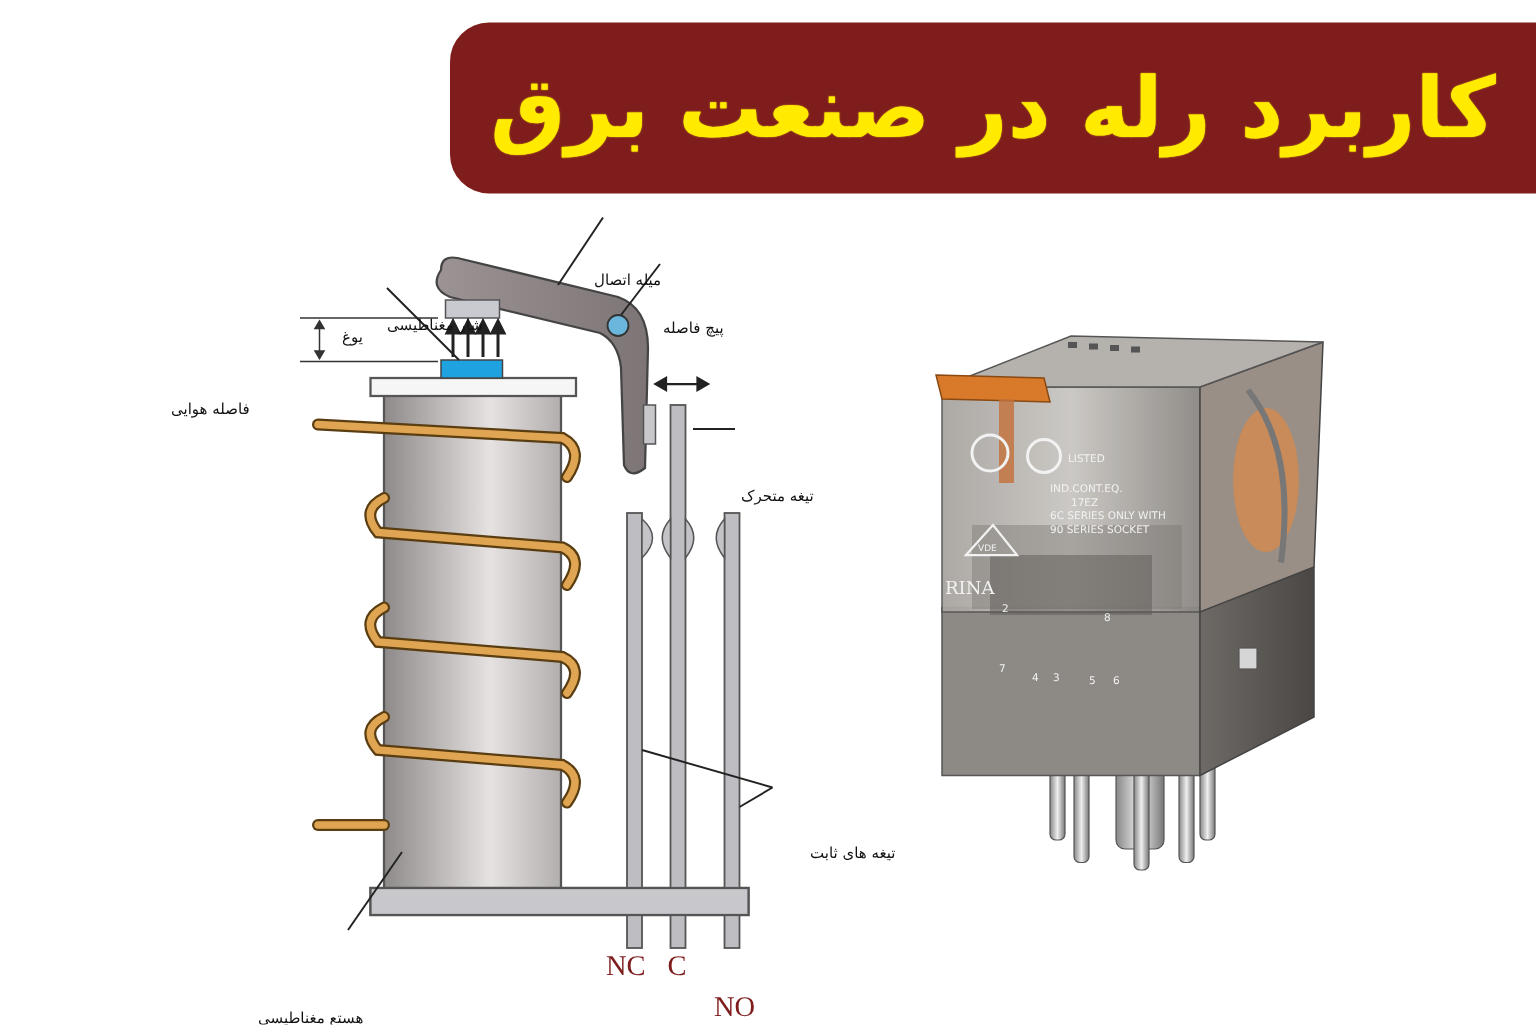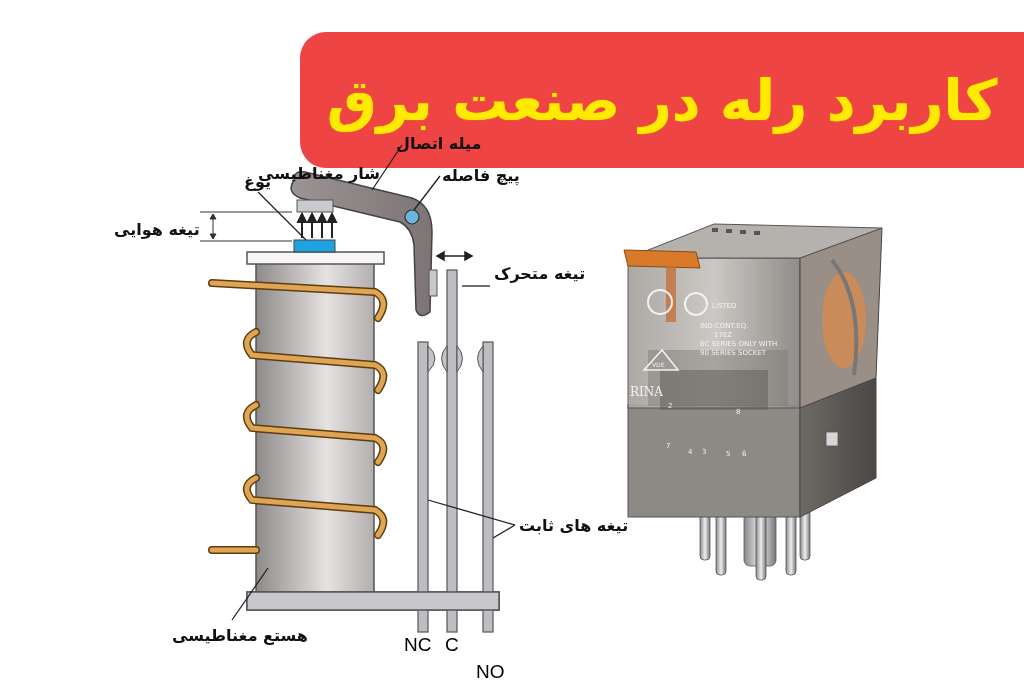--- a/index.html
+++ b/index.html
@@ -2,37 +2,37 @@
 <html><head>
   <meta charset="utf-8">
   <style>
     html, body { margin: 0; padding: 0; }
     body {
       width: 1024px; height: 683px; overflow: hidden;
       background: #ffffff; position: relative;
       font-family: "DejaVu Sans", sans-serif;
     }
     .banner {
-      position: absolute; left: 300px; top: 32px; width: 724px; height: 136px;
-      background: #ef4444; border-radius: 26px 0 0 26px;
+      position: absolute; left: 300px; top: 15px; width: 724px; height: 114px;
+      background: #7f1d1d; border-radius: 26px 0 0 26px;
       display: flex; align-items: center; justify-content: center;
     }
     .banner-title {
       color: #ffea00; font-size: 56px; font-weight: bold; direction: rtl;
       font-family: "DejaVu Sans", sans-serif; letter-spacing: 0;
       text-shadow: 0 0 1px #ffea00;
     }
     .diagram { position: absolute; left: 0; top: 0; width: 640px; height: 683px; }
     .lbl {
-      position: absolute; font-size: 16px; font-weight: bold; color: #111;
-      direction: rtl; white-space: nowrap; font-family: "DejaVu Sans", sans-serif;
+      position: absolute; font-size: 10px; font-weight: normal; color: #111;
+      direction: rtl; white-space: nowrap; font-family: "DejaVu Sans", sans-serif; margin-top: 48px;
     }
     .terminal-lbl {
-      position: absolute; font-size: 19px; color: #000000;
-      font-family: Liberation Sans, sans-serif;
+      position: absolute; font-size: 19px; color: #7f1d1d;
+      font-family: Liberation Serif, serif;
     }
     .photo { position: absolute; left: 604px; top: 200px; width: 300px; height: 420px; }
   </style>
 </head>
 <body>
 
 <div class="banner">
   <span class="banner-title">کاربرد رله در صنعت برق</span>
 </div>
 
@@ -127,25 +127,25 @@
       <line x1="258" y1="192" x2="306" y2="240"></line>
       <line x1="462" y1="286" x2="490" y2="286"></line>
       <line x1="428" y1="500" x2="515" y2="525"></line>
       <line x1="493" y1="538" x2="515" y2="525"></line>
       <line x1="268" y1="568" x2="232" y2="620"></line>
     </g>
   </svg>
 
   <span class="lbl" style="left:396px; top:134px;">میله اتصال</span>
   <span class="lbl" style="left:258px; top:164px;">شار مغناطیسی</span>
-  <span class="lbl" style="left:244px; top:172px;">یوغ</span>
+  <span class="lbl" style="left:228px; top:172px;">یوغ</span>
   <span class="lbl" style="left:442px; top:166px;">پیچ فاصله</span>
-  <span class="lbl" style="left:114px; top:220px;">تیغه هوایی</span>
-  <span class="lbl" style="left:494px; top:264px;">تیغه متحرک</span>
-  <span class="lbl" style="left:519px; top:516px;">تیغه های ثابت</span>
+  <span class="lbl" style="left:114px; top:220px;">فاصله هوایی</span>
+  <span class="lbl" style="left:494px; top:278px;">تیغه متحرک</span>
+  <span class="lbl" style="left:540px; top:516px;">تیغه های ثابت</span>
   <span class="lbl" style="left:172px; top:626px;">هستع مغناطیسی</span>
 
   <span class="terminal-lbl" style="left:404px; top:634px;">NC</span>
   <span class="terminal-lbl" style="left:445px; top:634px;">C</span>
   <span class="terminal-lbl" style="left:476px; top:661px;">NO</span>
 </div>
 
 <div class="photo">
   <svg width="300" height="420" viewBox="0 0 300 420">
     <defs>

